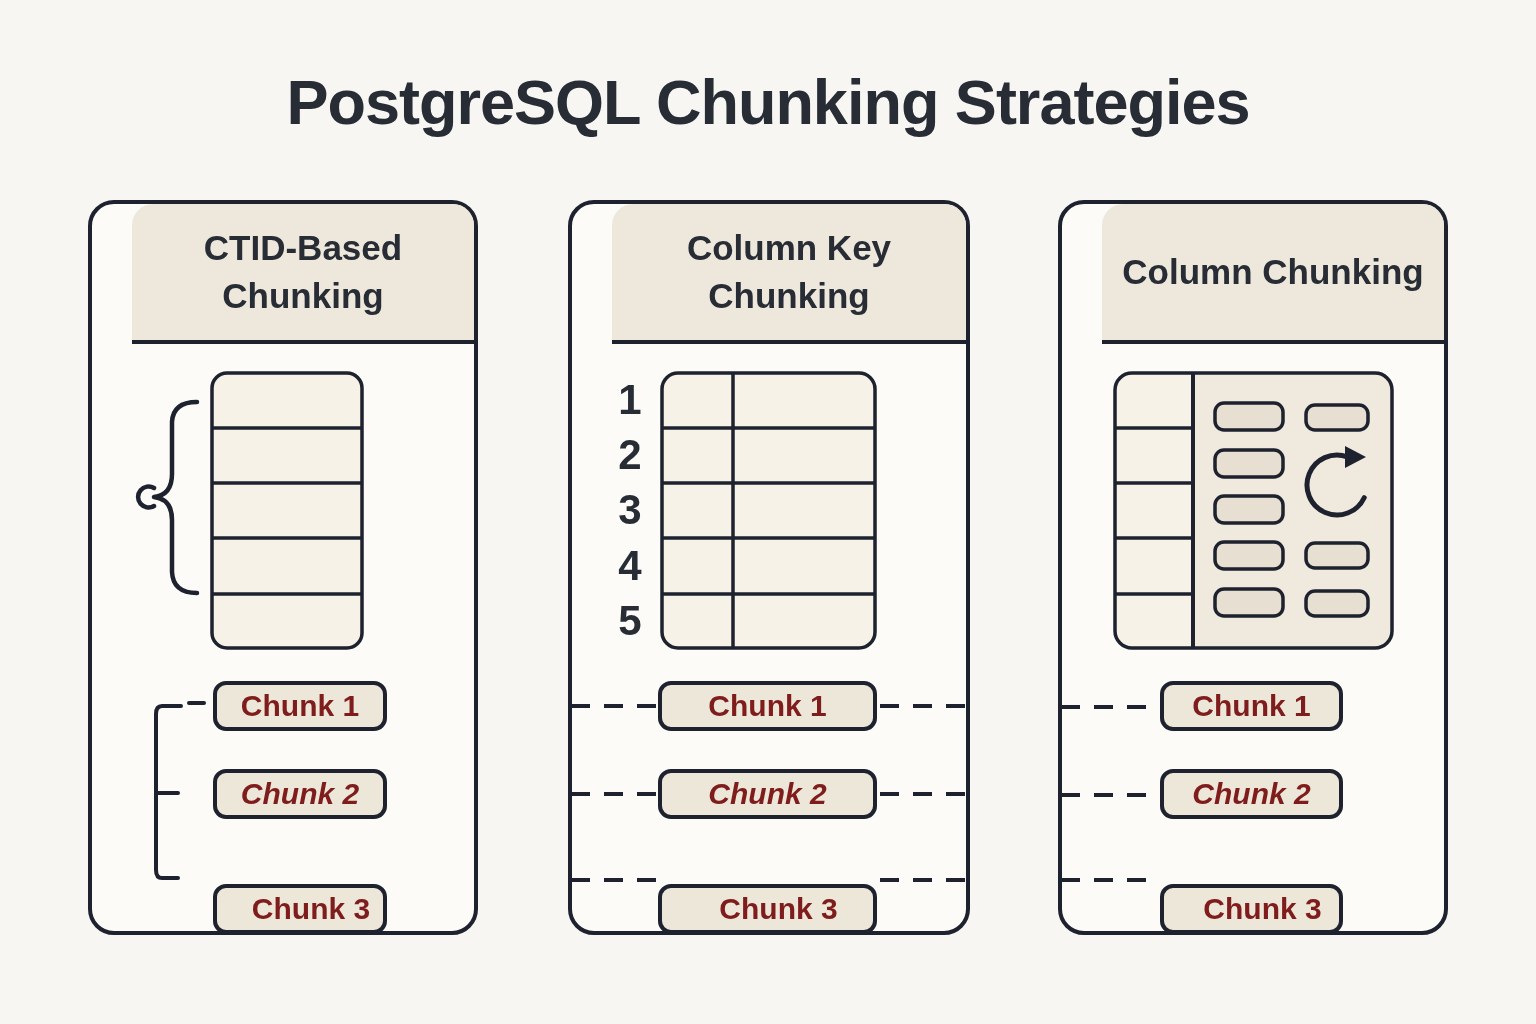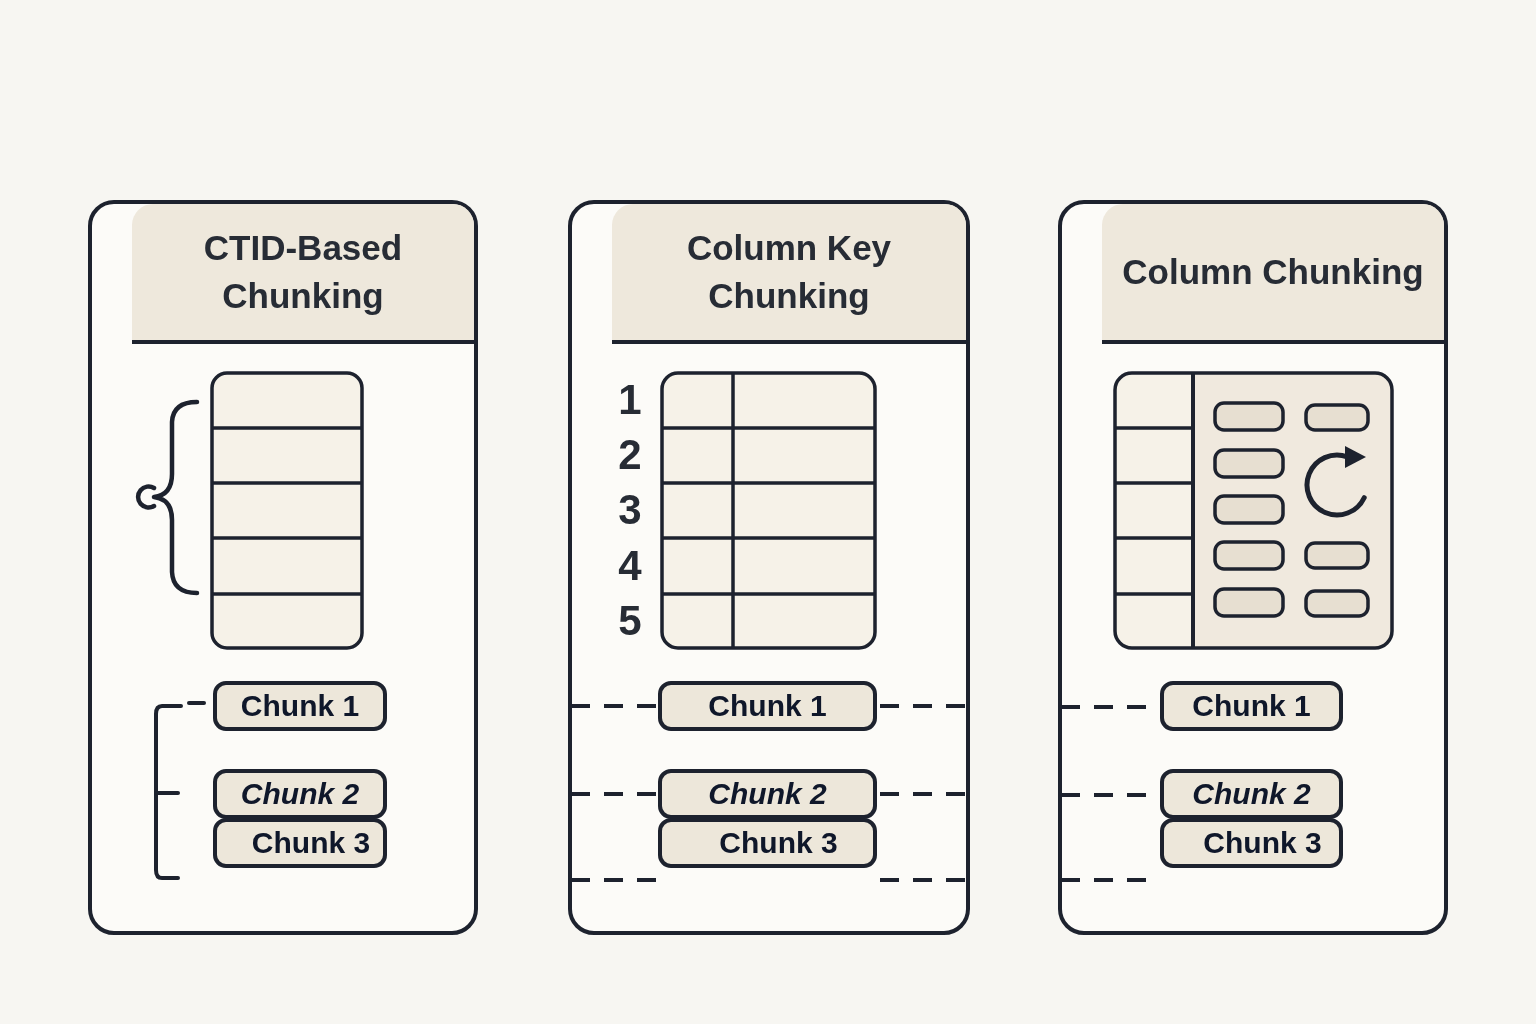--- a/index.html
+++ b/index.html
@@ -67,43 +67,44 @@
     box-sizing: border-box;
     height: 50px;
     border: 4px solid #1d222e;
     border-radius: 13px;
     background: #ede7da;
     display: flex;
     align-items: center;
     justify-content: center;
     font-size: 30px;
     font-weight: 700;
-    color: #0f172a;
+    color: #7f1d1d;
   }
   .row-num {
     position: absolute;
     width: 50px;
     text-align: center;
     font-size: 42px;
     font-weight: 700;
     line-height: 52px;
     color: #272c35;
   }
   .p1-chunk { left: 125px; width: 174px; }
   .p2-chunk { left: 90px;  width: 219px; }
   .p3-chunk { left: 102px; width: 183px; }
   .chunk-row-1 { top: 481px; }
   .chunk-row-2 { top: 569px; font-style: italic; }
-  .chunk-row-3 { top: 618px; padding-left: 22px; }
+  .chunk-row-3 { top: 684px; padding-left: 22px; }
 </style>
 </head>
 <body>
 
 <div class="canvas">
 
+  <div class="page-title">PostgreSQL Chunking Strategies</div>
 
   <section class="panel panel-1">
     <header class="panel-header">
       <div>CTID-Based</div>
       <div>Chunking</div>
     </header>
     <div class="layer" style="width:390px;height:735px;">
       <svg width="390" height="735" viewBox="0 0 390 735">
 
         <g>

